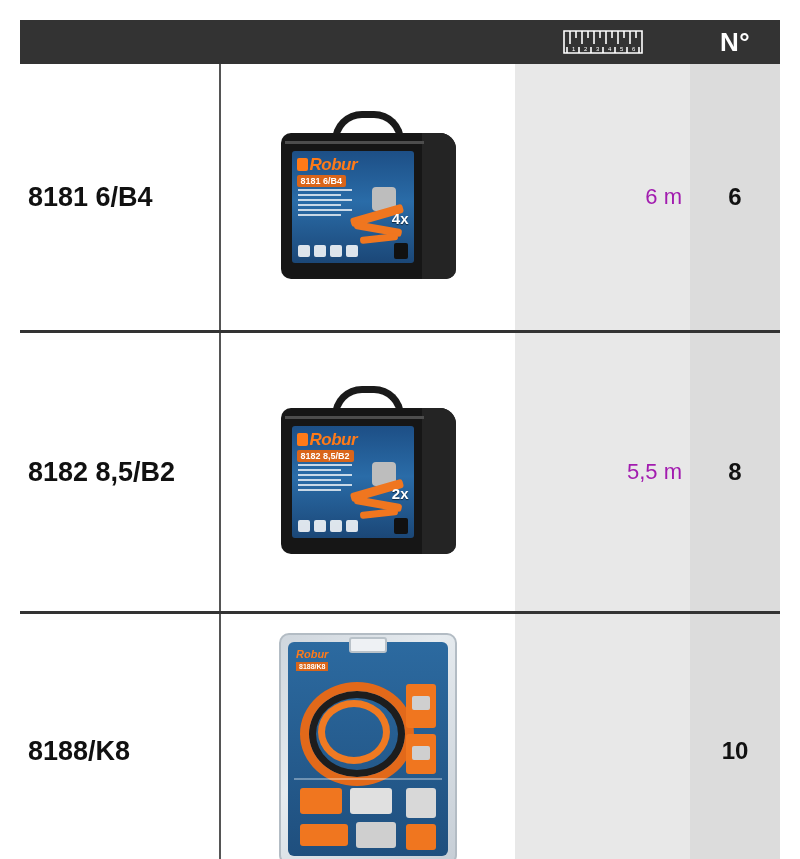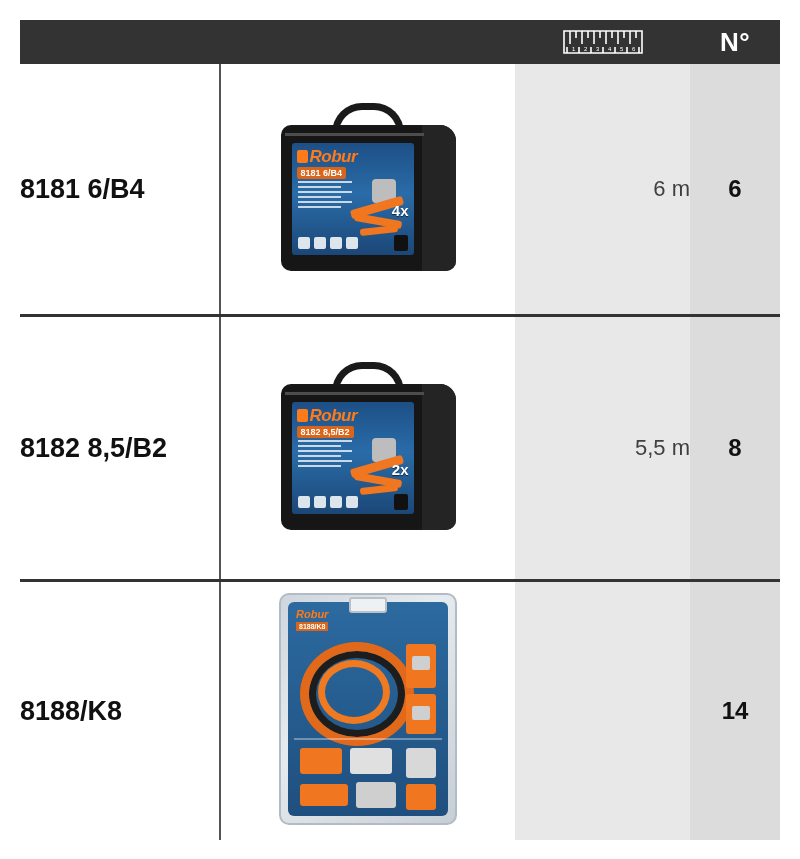--- a/index.html
+++ b/index.html
@@ -58,21 +58,21 @@
   }
   .ruler-wrap {
     display: flex;
     align-items: center;
     justify-content: center;
     height: 44px;
   }
   
   .row td {
     border-bottom: 3px solid #333333;
-    padding: 0;
+    padding: 8px;
     vertical-align: middle;
   }
   .row.first td { border-top: none; }
   .row.last td  { border-bottom: none; }
 
   .cell-code {
     border-right: 2px solid #555555;
     font-size: 27px;
     font-weight: bold;
     padding-left: 8px;
@@ -81,21 +81,21 @@
   }
   .cell-img {
     text-align: center;
     background: #ffffff;
   }
   .cell-len {
     background: #e8e8e8;
     text-align: right;
     padding-right: 26px;
     font-size: 22px;
-    color: #404040;
+    color: #a21caf;
     white-space: nowrap;
   }
   .cell-num {
     background: #dcdcdc;
     text-align: center;
     font-size: 24px;
     font-weight: bold;
     color: #111111;
   }
   .r1 td { height: 250px; }
@@ -542,18 +542,18 @@
             <div class="band b5"></div>
             <div class="band b6"></div>
           </div>
           <div class="hook"></div>
         </div>
       </td>
       <td class="cell-len">
         <span></span>
       </td>
       <td class="cell-num">
-        <span>14</span>
+        <span>10</span>
       </td>
     </tr>
   </tbody>
     </table>
 </div>
 
 </body></html>

